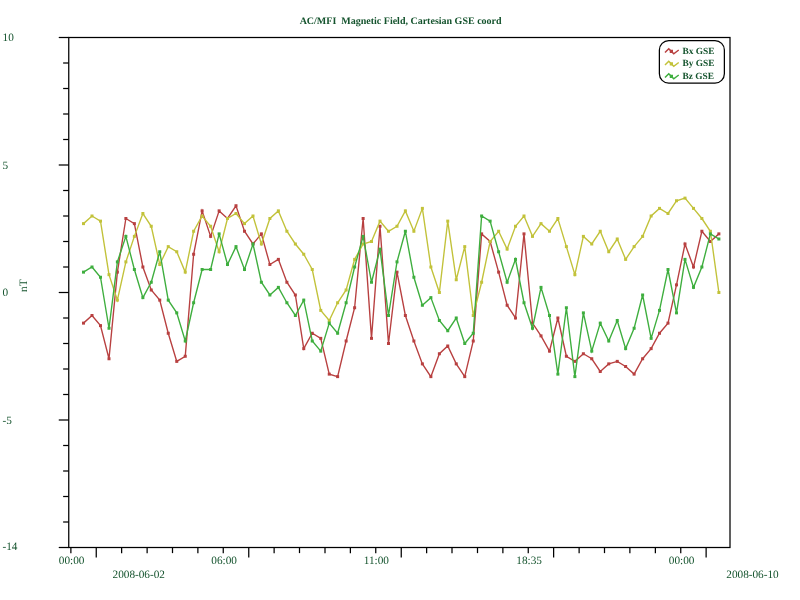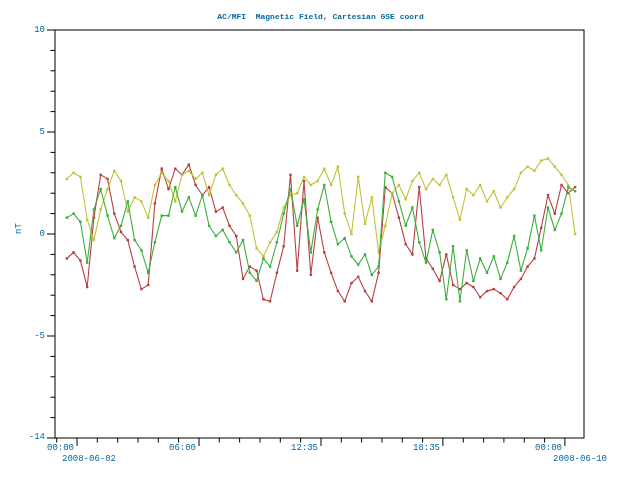--- a/index.html
+++ b/index.html
@@ -1,24 +1,24 @@
 <!DOCTYPE html>
 <html><head>
 <meta charset="utf-8">
 <style>
   html,body{margin:0;padding:0;background:#fff;}
   #figure{position:relative;width:640px;height:480px;background:#ffffff;overflow:hidden;
-          font-family:Liberation Mono, monospace;color:#0369a1;}
+          font-family:Liberation Serif, serif;color:#14532d;}
   #plot-svg{position:absolute;left:0;top:0;width:640px;height:480px;}
   .lbl{position:absolute;font-size:9px;line-height:11px;white-space:pre;}
   #chart-title{left:55px;top:11px;width:531px;text-align:center;font-weight:bold;font-size:8px;}
   #y-axis-title{left:14px;top:223px;transform:rotate(-90deg);transform-origin:center;font-size:9px;}
-  .ylab{left:12px;width:33px;text-align:right;}
+  .ylab{left:2px;width:33px;text-align:left;}
   .xlab{width:60px;text-align:left;top:443px;}
-  .datelab{top:454px;width:70px;text-align:left;}
+  .datelab{top:454px;width:70px;text-align:left;margin-left:28px;}
   #legend{position:absolute;left:527px;top:32px;width:53px;height:35px;background:#fff;
           border:1px solid #000;border-radius:8px;box-sizing:border-box;padding:2px 2px 1px 3px;}
   .legend-row{display:flex;align-items:center;height:10px;}
   .legend-row svg{flex:0 0 13px;height:9px;margin-right:2px;}
   .legend-label{font-size:7.5px;font-weight:bold;line-height:9px;white-space:pre;}
 </style>
 </head>
 <body>
 
 <div id="figure">
@@ -320,21 +320,44 @@
   <div id="y-axis-title" class="lbl">nT</div>
 
   <div class="lbl ylab" style="top:25px">10</div>
   <div class="lbl ylab" style="top:127px">5</div>
   <div class="lbl ylab" style="top:229px">0</div>
   <div class="lbl ylab" style="top:331px">-5</div>
   <div class="lbl ylab" style="top:432px">-14</div>
 
   <div class="lbl xlab" style="left:47px">00:00</div>
   <div class="lbl xlab" style="left:169px">06:00</div>
-  <div class="lbl xlab" style="left:291px">12:35</div>
+  <div class="lbl xlab" style="left:291px">11:00</div>
   <div class="lbl xlab" style="left:413px">18:35</div>
   <div class="lbl xlab" style="left:535px">00:00</div>
 
   <div class="lbl datelab" style="left:62px">2008-06-02</div>
   <div class="lbl datelab" style="left:553px">2008-06-10</div>
 
+  <div id="legend">
+    <div class="legend-row">
+      <svg viewBox="0 0 13 9">
+        <polyline points="1,6 4,3 8,7 12,4" fill="none" stroke-width="1.2" stroke="#b84040"></polyline>
+        <rect x="4.8" y="3.8" width="2.6" height="2.6" fill="#b84040"></rect>
+      </svg>
+      <span class="legend-label">Bx GSE</span>
+    </div>
+    <div class="legend-row">
+      <svg viewBox="0 0 13 9">
+        <polyline points="1,6 4,3 8,7 12,4" fill="none" stroke-width="1.2" stroke="#c2c23a"></polyline>
+        <rect x="4.8" y="3.8" width="2.6" height="2.6" fill="#c2c23a"></rect>
+      </svg>
+      <span class="legend-label">By GSE</span>
+    </div>
+    <div class="legend-row">
+      <svg viewBox="0 0 13 9">
+        <polyline points="1,6 4,3 8,7 12,4" fill="none" stroke-width="1.2" stroke="#3eae3e"></polyline>
+        <rect x="4.8" y="3.8" width="2.6" height="2.6" fill="#3eae3e"></rect>
+      </svg>
+      <span class="legend-label">Bz GSE</span>
+    </div>
+  </div>
 
 </div>
 
 </body></html>

